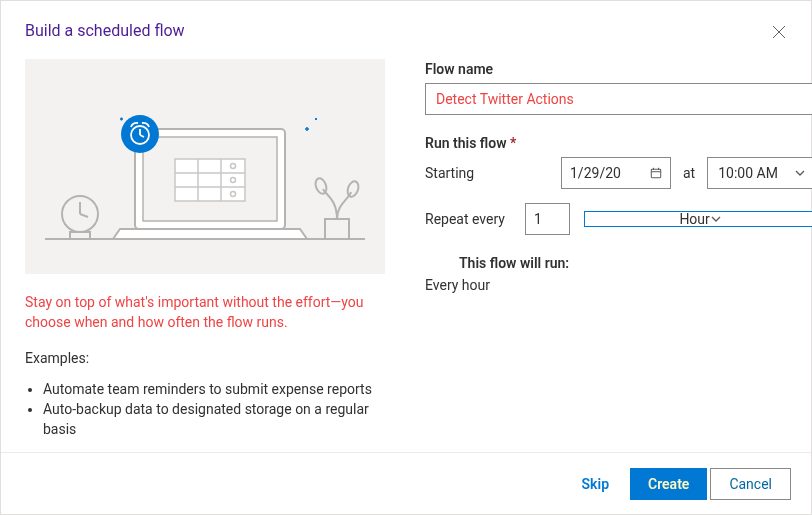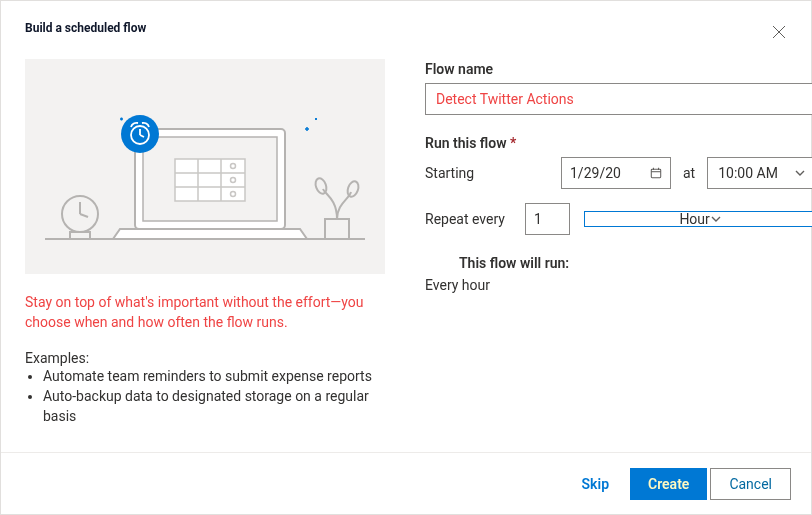--- a/index.html
+++ b/index.html
@@ -10,34 +10,34 @@
     font-size:14px;
     background:#fff;
   }
   .dialog {
     width:812px; height:515px;
     border:1px solid #e1dfdd;
     position:relative;
     display:flex; flex-direction:column;
   }
   .header { display:flex; align-items:flex-start; justify-content:space-between; padding:20px 20px 0 24px; }
-  .title { font-size:12px; font-weight:700; color:#0f172a; }
+  .title { font-size:16px; font-weight:400; color:#4c1d95; }
   .close-btn { width:24px; height:24px; display:flex; align-items:center; justify-content:center; cursor:pointer; color:#605e5c; background:none; border:none; padding:0; }
   .close-btn svg { width:14px; height:14px; }
   .body { flex:1; display:flex; gap:40px; padding:14px 24px 0 24px; }
   .left { width:360px; }
   .illu {
     width:360px; height:215px;
     background:#f3f2f1;
     display:flex; align-items:center; justify-content:center;
     position:relative;
     margin-bottom:18px;
   }
   .description { font-size:14px; line-height:20px; color:#ef4444; margin-bottom:18px; }
-  .examples-head { font-size:14px; margin-bottom:0; }
+  .examples-head { font-size:14px; margin-bottom:13px; }
   ul.examples { margin:0; padding-left:18px; }
   ul.examples li { font-size:14px; line-height:20px; }
   .right { flex:1; padding-top:2px; }
   .field-label { font-size:14px; font-weight:600; margin-bottom:6px; }
   .req { color:#a4262c; }
   .text-input {
     width:100%; height:32px;
     padding:0 10px;
     border:1px solid #8a8886;
     font-size:14px; font-family:inherit;

